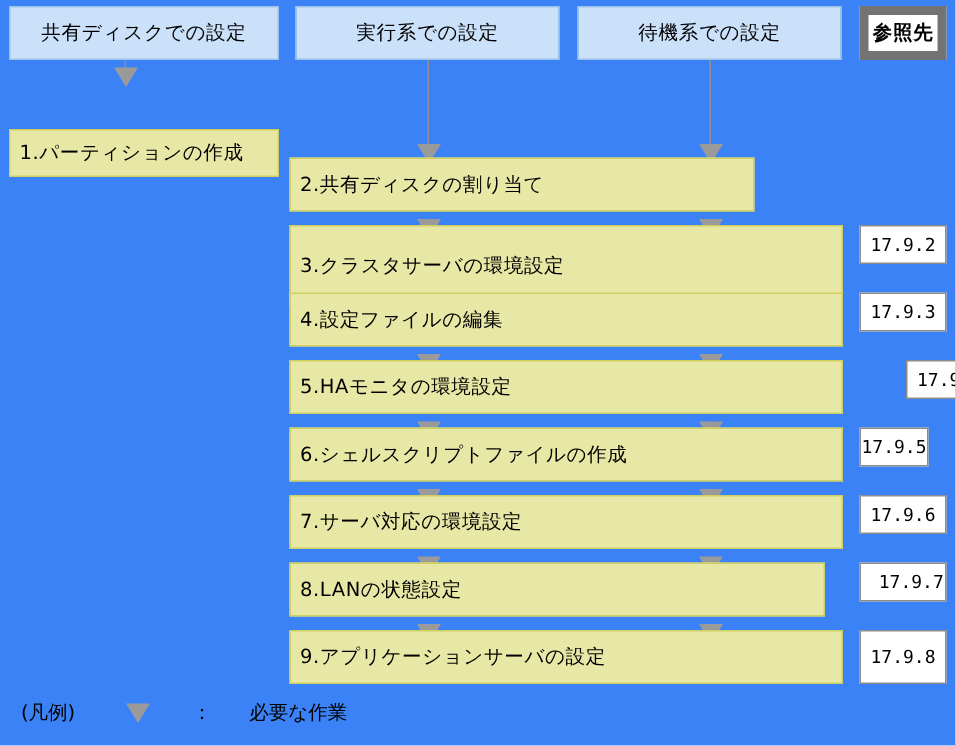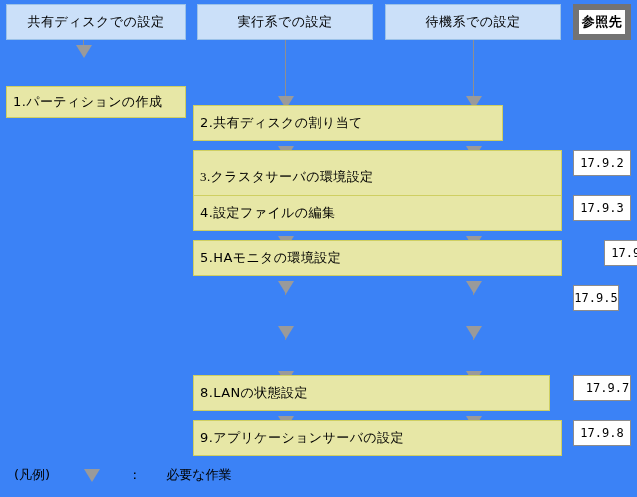--- a/index.html
+++ b/index.html
@@ -173,33 +173,39 @@
   <div class="arrowhead" style="left:466px; top:416px;"></div>
 
   <div class="task-box" style="left:6px; top:58px; width:180px; height:32px;margin-top:28px;">
     <span>1.パーティションの作成</span>
   </div>
 
   <div class="task-box" style="left:193px; top:105px; width:310px; height:36px;">
     <span>2.共有ディスクの割り当て</span>
   </div>
 
-  <div class="task-box" style="left:193px; top:150px; width:369px; height:54px;font-family:Liberation Serif, serif;">
+  <div class="task-box" style="left:193px; top:150px; width:369px; height:54px;">
     <span>3.クラスタサーバの環境設定</span>
   </div>
 
   <div class="task-box" style="left:193px; top:195px; width:369px; height:36px;">
     <span>4.設定ファイルの編集</span>
   </div>
 
   <div class="task-box" style="left:193px; top:240px; width:369px; height:36px;">
     <span>5.HAモニタの環境設定</span>
   </div>
 
-
+  <div class="task-box" style="left:193px; top:285px; width:369px; height:36px;">
+    <span>6.シェルスクリプトファイルの作成</span>
+  </div>
+
+  <div class="task-box" style="left:193px; top:330px; width:369px; height:36px;">
+    <span>7.サーバ対応の環境設定</span>
+  </div>
 
   <div class="task-box" style="left:193px; top:375px; width:357px; height:36px;">
     <span>8.LANの状態設定</span>
   </div>
 
   <div class="task-box" style="left:193px; top:420px; width:369px; height:36px;">
     <span>9.アプリケーションサーバの設定</span>
   </div>
 
   <div class="ref-box" style="left:573px; top:150px; width:58px; height:26px;">
@@ -211,26 +217,29 @@
   </div>
 
   <div class="ref-box" style="left:604px; top:240px; width:58px; height:26px;">
     <span>17.9.4</span>
   </div>
 
   <div class="ref-box" style="left:573px; top:285px; width:46px; height:26px;">
     <span>17.9.5</span>
   </div>
 
+  <div class="ref-box" style="left:573px; top:330px; width:58px; height:26px;">
+    <span>17.9.6</span>
+  </div>
 
   <div class="ref-box" style="left:573px; top:375px; width:58px; height:26px;padding-left:11px;">
     <span>17.9.7</span>
   </div>
 
-  <div class="ref-box" style="left:573px; top:420px; width:58px; height:26px;">
+  <div class="ref-box" style="left:573px; top:420px; width:58px; height:36px;">
     <span>17.9.8</span>
   </div>
 
   <div class="legend" style="left:14px; top:466px;">
     <span>(凡例)</span>
     <span class="legend-arrow"></span>
     <span class="legend-sep">：</span>
     <span>必要な作業</span>
   </div>
 

